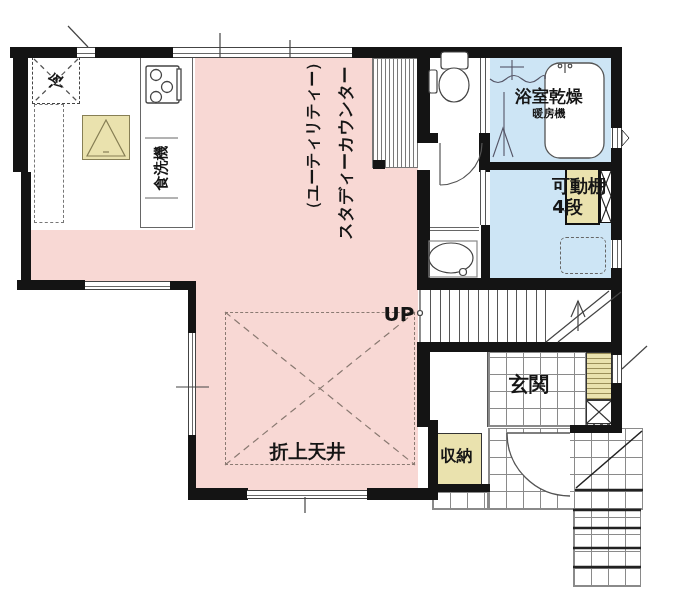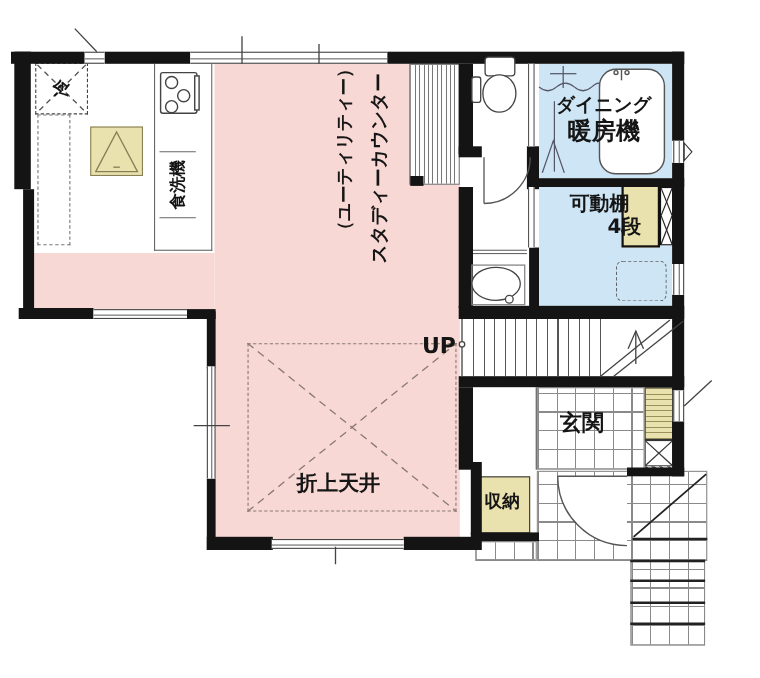--- a/index.html
+++ b/index.html
@@ -213,22 +213,22 @@
     <g stroke="#8a7a72" stroke-width="1.2" stroke-dasharray="7,5">
       <line x1="225" y1="312" x2="415" y2="465"></line>
       <line x1="225" y1="465" x2="415" y2="312"></line>
     </g>
   </svg>
 
   <div class="lbl rot" style="left:42px;top:66px;width:28px;height:28px;font-size:16px;line-height:28px;">冷</div>
   <div class="lbl rot" style="left:131px;top:157px;width:60px;height:22px;font-size:15px;line-height:22px;">食洗機</div>
   <div class="lbl rot" style="left:249px;top:142px;width:192px;height:22px;font-size:17px;line-height:22px;">スタディーカウンター</div>
   <div class="lbl rot" style="left:237px;top:130px;width:152px;height:22px;font-size:16px;line-height:22px;">（ユーティリティー）</div>
-  <div class="lbl" style="left:489px;top:88px;width:120px;font-size:17px;">ダイニング</div>
-  <div class="lbl" style="left:489px;top:108px;width:120px;font-size:22px;">暖房機</div>
-  <div class="lbl" style="left:506px;top:177px;width:78px;font-size:18px;">可動棚</div>
+  <div class="lbl" style="left:489px;top:88px;width:120px;font-size:17px;">浴室乾燥</div>
+  <div class="lbl" style="left:489px;top:108px;width:120px;font-size:11px;">暖房機</div>
+  <div class="lbl" style="left:540px;top:177px;width:78px;font-size:18px;">可動棚</div>
   <div class="lbl" style="left:535px;top:198px;width:65px;font-size:18px;">4段</div>
   <div class="lbl" style="left:380px;top:304px;width:38px;font-size:20px;">UP</div>
   <div class="lbl" style="left:495px;top:374px;width:68px;font-size:20px;">玄関</div>
-  <div class="lbl" style="left:245px;top:430px;width:125px;font-size:19px;">折上天井</div>
+  <div class="lbl" style="left:245px;top:442px;width:125px;font-size:19px;">折上天井</div>
   <div class="lbl" style="left:432px;top:448px;width:49px;font-size:16px;">収納</div>
 
 </div>
 
 </body></html>

